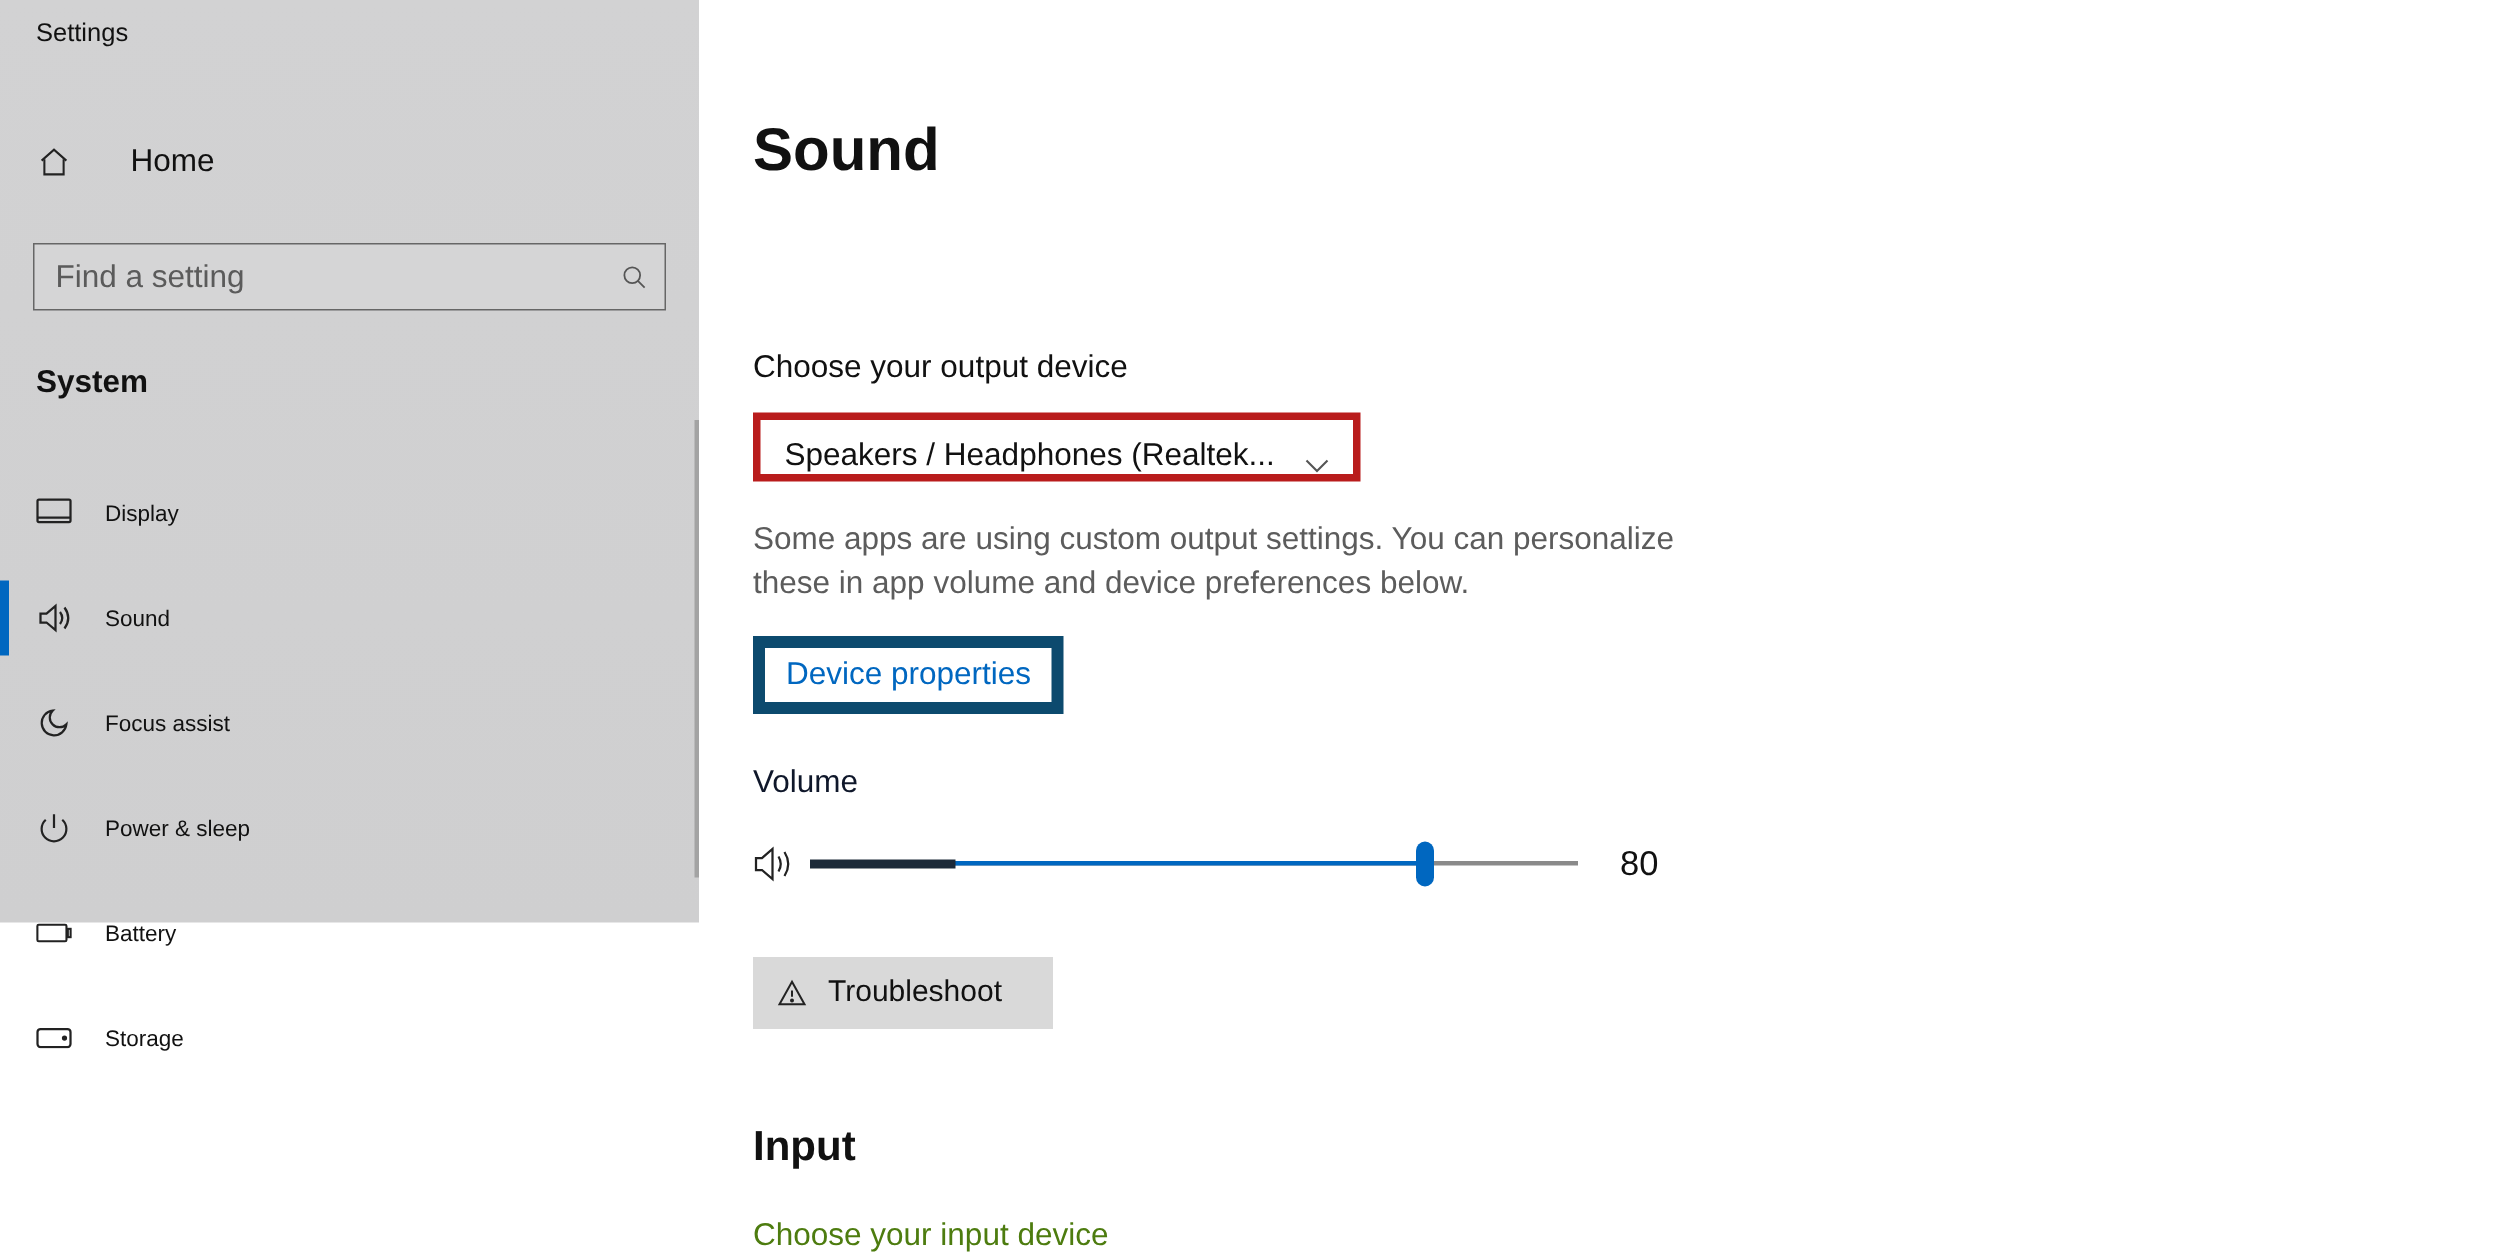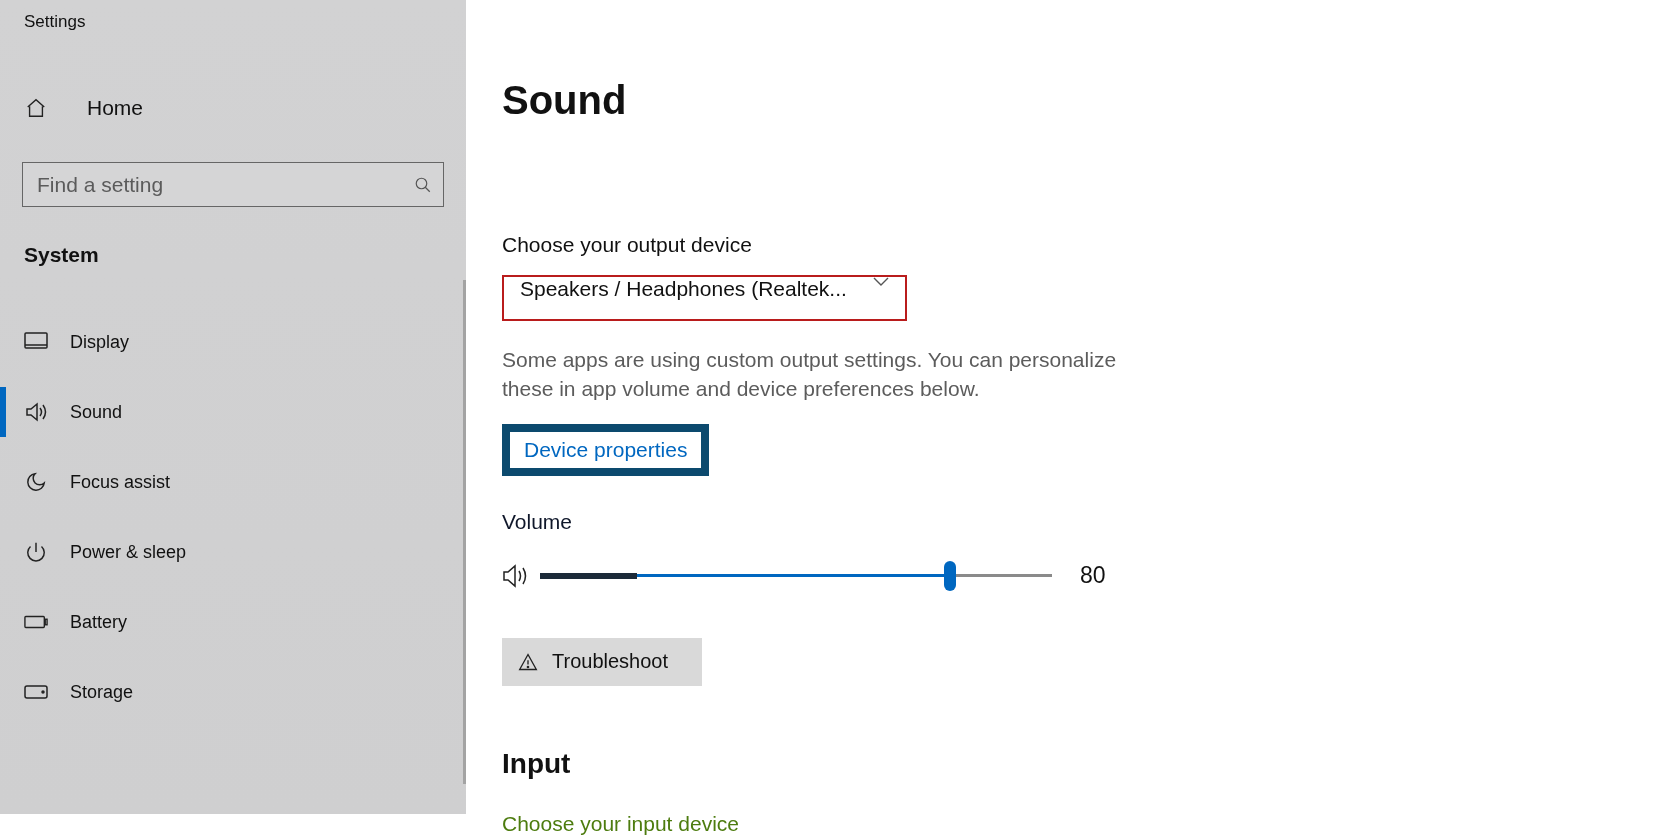--- a/index.html
+++ b/index.html
@@ -12,21 +12,21 @@
     overflow: hidden;
   }
   .app {
     display: flex;
     width: 1680px;
     height: 840px;
   }
   
   .sidebar {
     width: 466px;
-    height: 814px;
+    height: 615px;
     background: linear-gradient(180deg, #d2d2d3 0%, #cfcfd0 100%);
     position: relative;
   }
   .sidebar-title {
     font-size: 17px;
     color: #111;
     padding: 12px 0 0 24px;
     font-weight: 400;
   }
   .home-row {
@@ -107,21 +107,21 @@
     background: #0067c0;
   }
   .nav-item .icon {
     width: 24px;
     display: flex;
     justify-content: center;
     align-items: center;
     color: #222;
   }
   .nav-item .label {
-    font-size: 18px;
+    font-size: 15px;
     color: #111;
     margin-left: 22px;
   }
   .sidebar-scroll {
     position: absolute;
     right: 0;
     top: 280px;
     bottom: 30px;
     width: 3px;
     background: #a3a3a3;
@@ -139,23 +139,23 @@
   }
   .section-label {
     font-size: 21px;
     color: #111;
     margin-top: 110px;
   }
   .dropdown {
     margin-top: 18px;
     width: 405px;
     height: 46px;
-    border: 2px solid #b91c1c;
-    display: flex;
-    align-items: flex-start;
+    border: 5px solid #b91c1c;
+    display: flex;
+    align-items: flex-end;
     justify-content: space-between;
     padding: 0 16px;
     cursor: pointer;
     background: #fff;
   }
   .dropdown .dd-label {
     font-size: 21px;
     color: #111;
   }
   .dropdown .chev {

